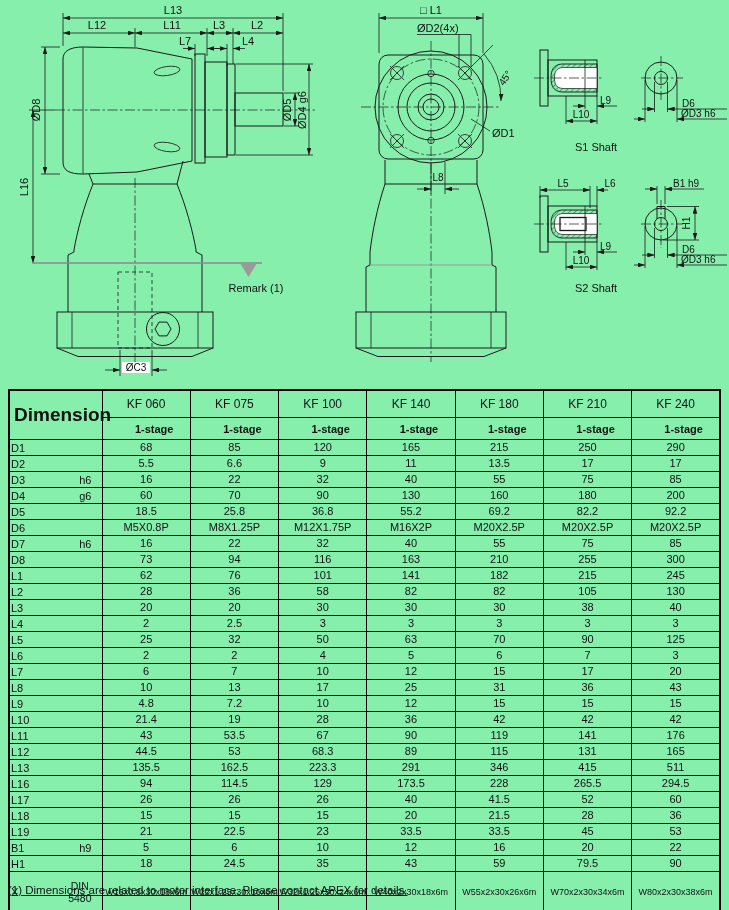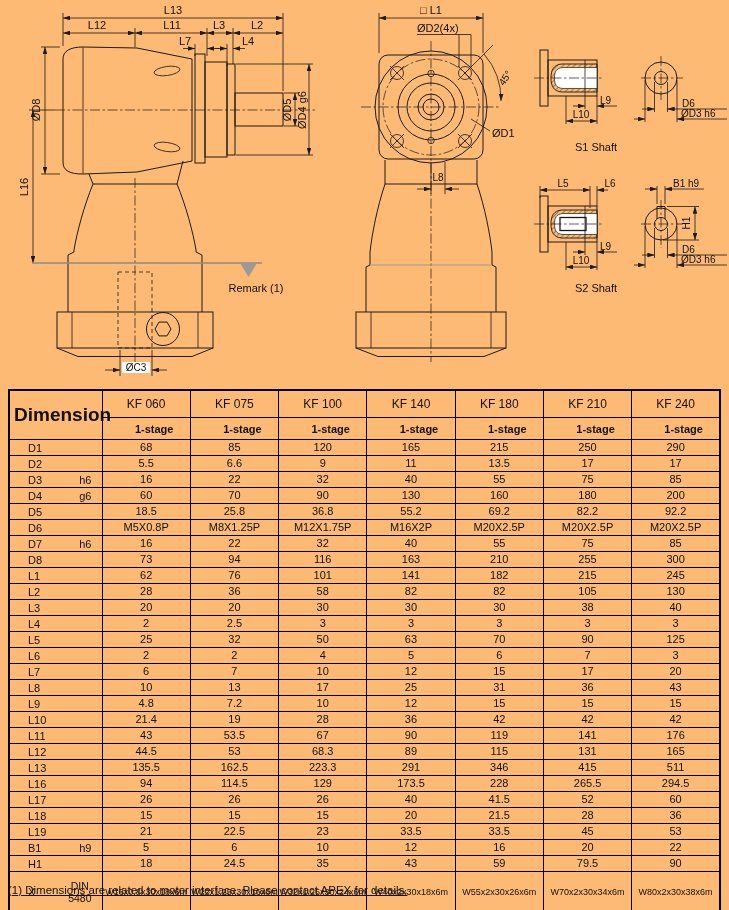--- a/index.html
+++ b/index.html
@@ -1,36 +1,36 @@
 <!DOCTYPE html>
 <html><head>
 <meta charset="utf-8">
 <style>
   html,body{margin:0;padding:0;background:#fff;}
-  #canvas{position:relative;width:729px;height:910px;background:#fdba74;font-family:"Liberation Sans",sans-serif;overflow:hidden;}
+  #canvas{position:relative;width:729px;height:910px;background:#86efac;font-family:"Liberation Sans",sans-serif;overflow:hidden;}
   #drawing{position:absolute;left:0;top:0;}
   .ln{fill:none;stroke:#1a1a1a;stroke-width:1;}
   .lt{fill:none;stroke:#1a1a1a;stroke-width:0.8;}
   .dim{fill:none;stroke:#1a1a1a;stroke-width:0.8;}
   .cl{fill:none;stroke:#1a1a1a;stroke-width:0.7;stroke-dasharray:10 2.5 2.5 2.5;}
   .dash{fill:none;stroke:#1a1a1a;stroke-width:0.8;stroke-dasharray:4 3;}
   .gray{fill:none;stroke:#8a8a8a;stroke-width:1.3;}
   .gstep{fill:none;stroke:#9a9a9a;stroke-width:1;}
   text.t{font-family:"Liberation Sans",sans-serif;font-size:11px;fill:#111;}
   text.ts{font-family:"Liberation Sans",sans-serif;font-size:10px;fill:#111;}
   
   #tablewrap{position:absolute;left:8px;top:389px;width:713px;}
   table{border-collapse:collapse;width:713px;table-layout:fixed;border:2px solid #000;font-family:"Liberation Sans",sans-serif;}
   th,td{border:1px solid #000;padding:0;text-align:center;vertical-align:middle;color:#111;}
   th.dimhead{font-size:19px;font-weight:bold;text-align:left;padding-left:4px;}
   th.model{font-size:12px;font-weight:normal;height:26px;}
   th.stage{font-size:11px;font-weight:bold;height:21px;padding-left:16px;}
   td.val{font-size:11px;height:15px;line-height:15px;}
   td.lab{font-size:11px;}
-  .labflex{display:flex;justify-content:space-between;align-items:center;padding:0 10px 0 18px;}
+  .labflex{display:flex;justify-content:space-between;align-items:center;padding:0 10px 0 1px;}
   tr.tall td.val{font-size:9px;height:40px;line-height:11px;}
   tr.tall .labflex{align-items:center;}
   .tol2{white-space:pre-line;text-align:center;font-size:10.5px;line-height:1.15;}
   #footnote{position:absolute;left:8px;top:884px;font-size:11.5px;color:#111;text-decoration:underline;}
 </style>
 </head>
 <body>
 
 <div id="canvas">
 

